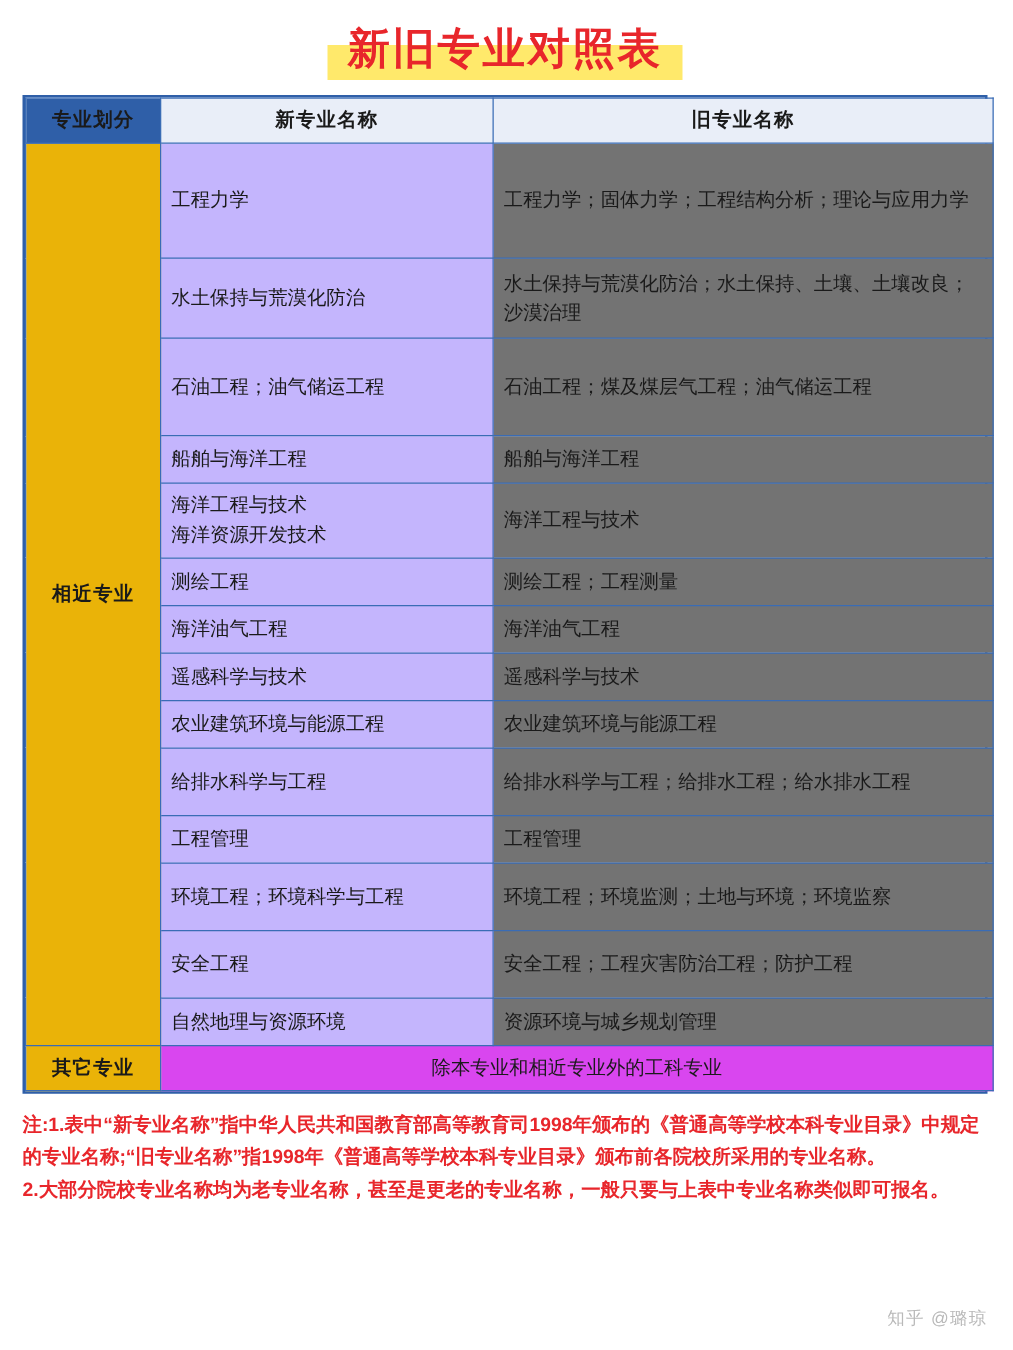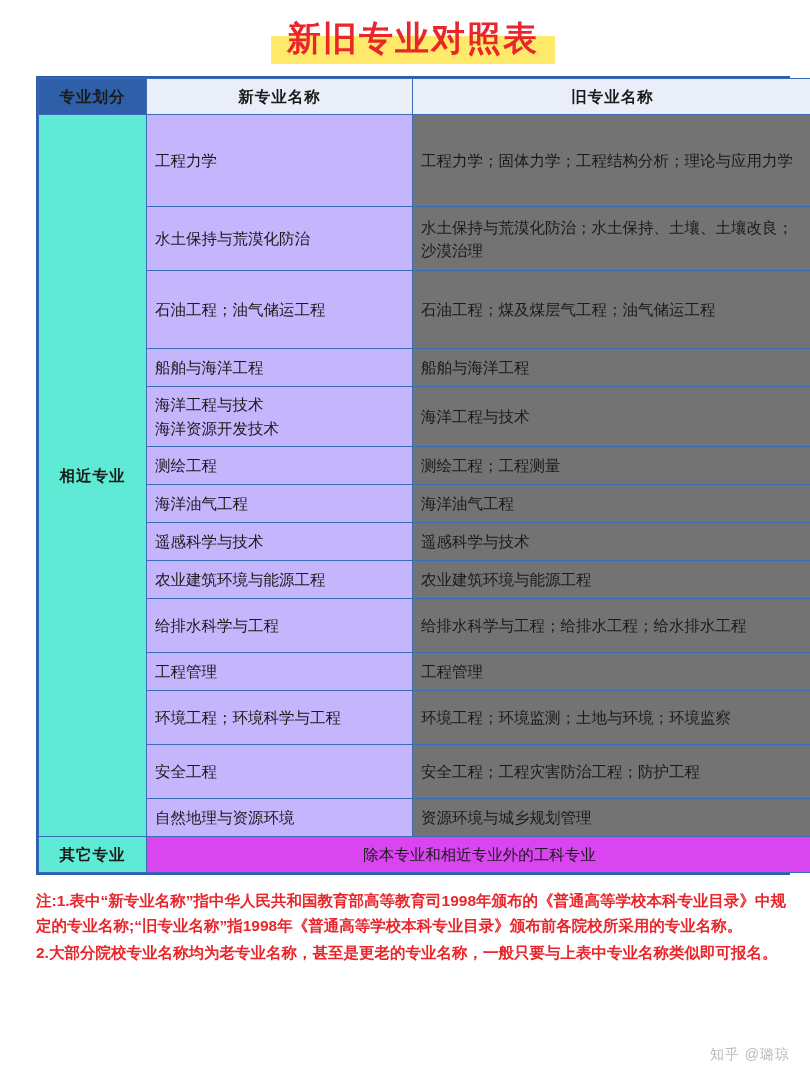--- a/index.html
+++ b/index.html
@@ -12,21 +12,20 @@
     background: #ffffff;
     font-family: "Liberation Sans", "DejaVu Sans", sans-serif;
     overflow: hidden;
     position: relative;
   }
   .page {
     width: 808px;
     height: 1080px;
     position: relative;
     box-sizing: border-box;
-    padding-left: 18px;
   }
   
   .title-wrap {
     text-align: center;
     padding-top: 14px;
     padding-bottom: 10px;
   }
   .title {
     display: inline-block;
     position: relative;
@@ -77,21 +76,21 @@
   }
   .hdr-new, .hdr-old {
     background: #e9eef8;
     color: #e8262b;
     font-weight: bold;
     text-align: center;
     font-size: 17px;
     letter-spacing: 1px;
   }
   .side-cell {
-    background: #5eead4;
+    background: #eab308;
     color: #ffffff;
     font-weight: bold;
     text-align: center;
     font-size: 17px;
     letter-spacing: 1px;
   }
   .new-cell {
     background: #c4b5fd;
     text-align: left;
   }

